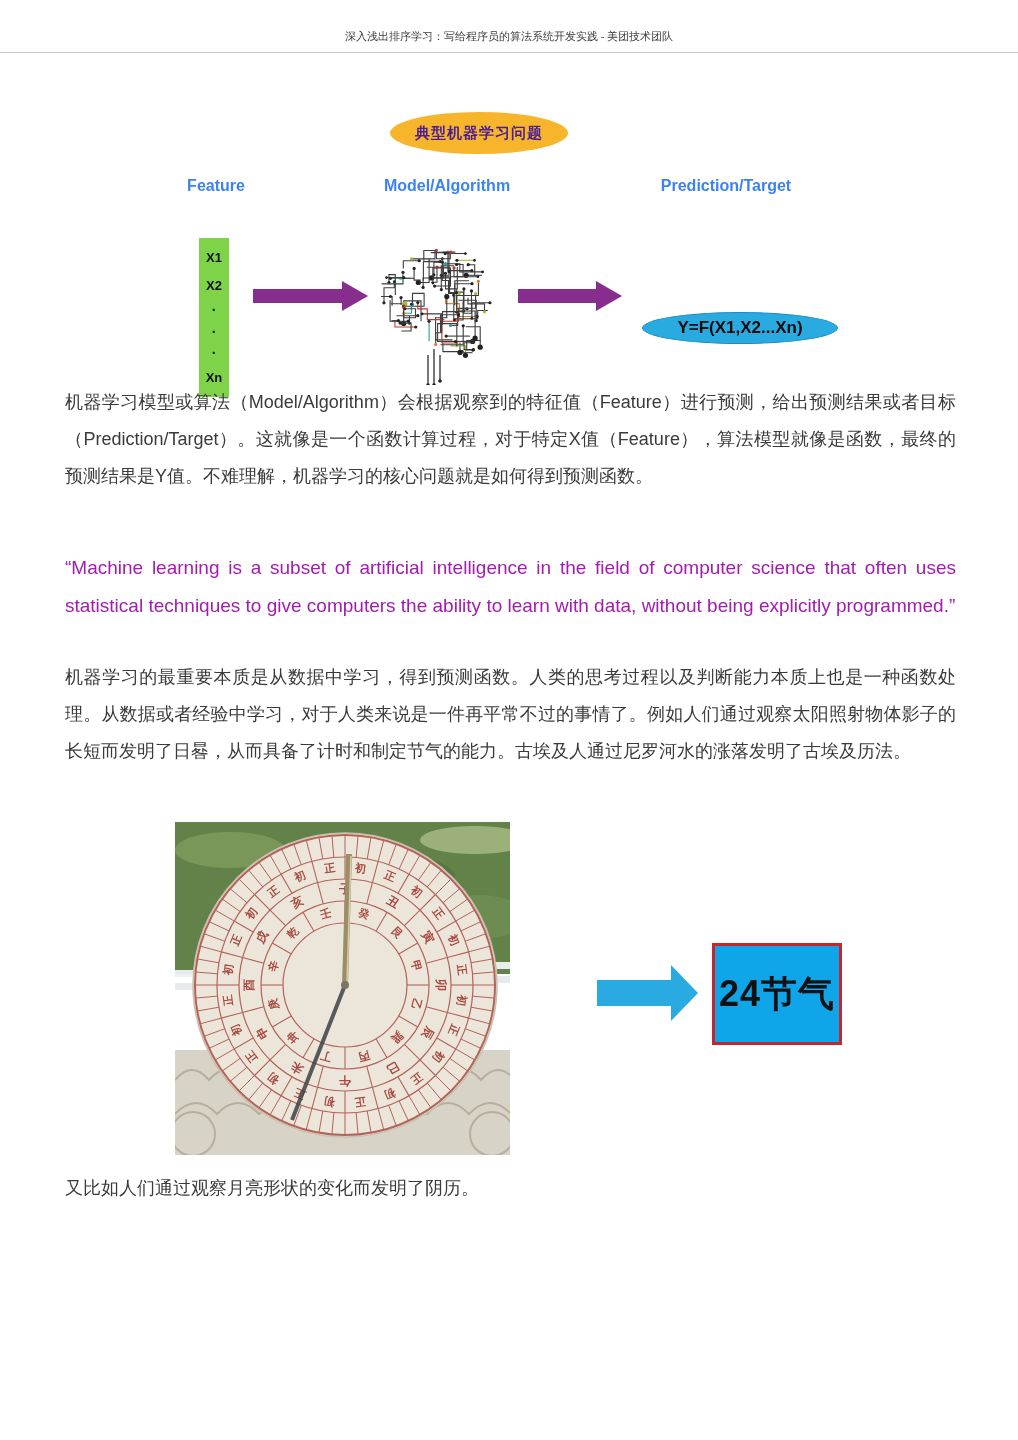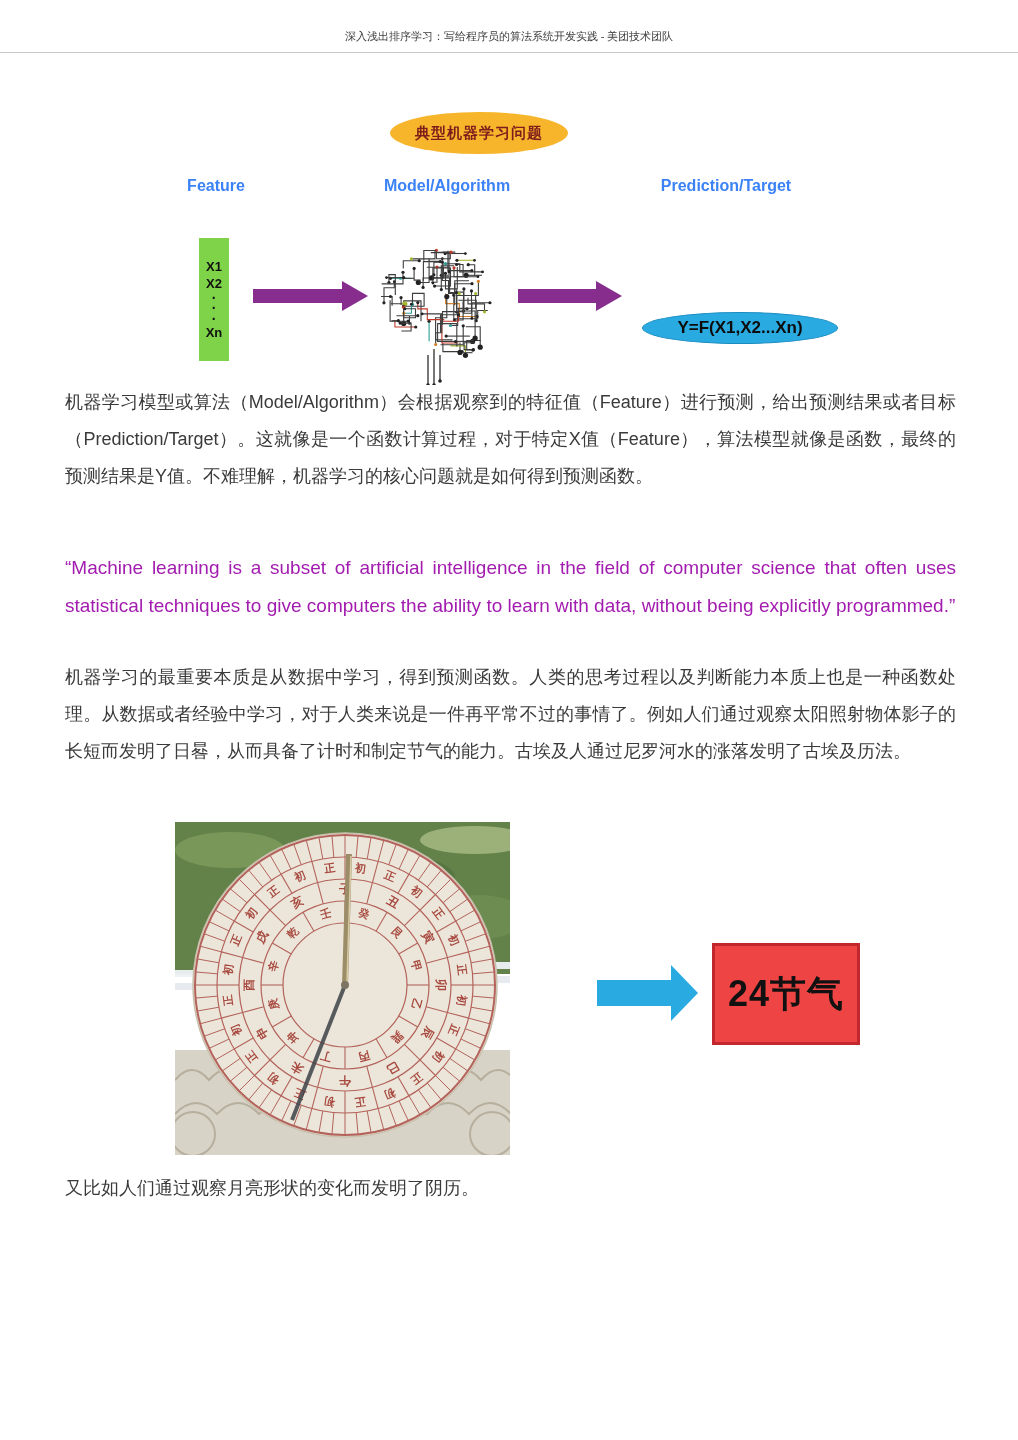--- a/index.html
+++ b/index.html
@@ -5,26 +5,26 @@
   html,body{margin:0;padding:0;background:#fff;}
   #page{position:relative;width:1018px;height:1440px;background:#ffffff;overflow:hidden;
         font-family:"Liberation Sans","DejaVu Sans",sans-serif;color:#383838;}
   
   #hdr{position:absolute;left:0;top:0;width:1018px;height:52px;border-bottom:1px solid #c9c9c9;
        display:flex;align-items:flex-end;justify-content:center;}
   #hdr .t{font-family:"Liberation Serif","DejaVu Serif",serif;font-size:11px;color:#3c3c3c;padding-bottom:8px;}
   
   .oval-title{position:absolute;left:390px;top:112px;width:178px;height:42px;border-radius:50%;
        background:#F7B52C;display:flex;align-items:center;justify-content:center;
-       color:#7f1d1d;font-weight:bold;font-size:15px;letter-spacing:1px;}
+       color:#4c1d95;font-weight:bold;font-size:15px;letter-spacing:1px;}
   .col-label{position:absolute;top:177px;transform:translateX(-50%);font-weight:bold;font-size:16px;color:#3b82f6;}
   #lbl-feature{left:216px;} #lbl-model{left:447px;} #lbl-pred{left:726px;}
-  .xbox{position:absolute;left:199px;top:238px;width:30px;height:123px;background:#7ED348;
+  .xbox{position:absolute;left:199px;top:238px;width:30px;height:159px;background:#7ED348;
        display:flex;flex-direction:column;align-items:center;justify-content:space-between;
-       padding:21px 0;box-sizing:border-box;font-weight:bold;font-size:13px;color:#111;}
+       padding:12px 0;box-sizing:border-box;font-weight:bold;font-size:13px;color:#111;}
   .xbox .dot{font-size:14px;line-height:8px;}
   .p-arrow{position:absolute;display:flex;align-items:center;height:30px;}
   .p-arrow .shaft{height:14px;background:#862D8E;}
   .p-arrow .head{width:0;height:0;border-top:15px solid transparent;border-bottom:15px solid transparent;border-left:26px solid #862D8E;}
   #arrow1{left:253px;top:281px;} #arrow1 .shaft{width:89px;}
   #arrow2{left:518px;top:281px;} #arrow2 .shaft{width:78px;}
   #brain{position:absolute;left:368px;top:237px;}
   .oval-out{position:absolute;left:642px;top:279px;width:196px;height:32px;border-radius:50%;
        background:#29ABE2;border:1px solid #1b8cc0;box-sizing:border-box;
        display:flex;align-items:center;justify-content:center;font-weight:bold;font-size:17px;color:#0c0c0c;margin-top:33px;}
@@ -34,21 +34,21 @@
   #wiki-h{position:absolute;left:65px;top:512px;font-size:18px;font-weight:bold;color:#111;}
   #quote{top:549px;font-size:19px;line-height:38px;color:#a21caf;}
   #p2{top:659px;}
   #p3{top:1170px;text-align:left;}
   
   #sundial{position:absolute;left:175px;top:822px;width:335px;height:333px;}
   
   .c-arrow{position:absolute;left:597px;top:965px;display:flex;align-items:center;height:56px;}
   .c-arrow .shaft{width:74px;height:26px;background:#29ABE2;}
   .c-arrow .head{width:0;height:0;border-top:28px solid transparent;border-bottom:28px solid transparent;border-left:27px solid #29ABE2;}
-  .term-box{position:absolute;left:712px;top:943px;width:148px;height:102px;background:#ef4444;
+  .term-box{position:absolute;left:712px;top:943px;width:130px;height:102px;background:#0ea5e9;
        border:3px solid #C1272D;box-sizing:border-box;display:flex;align-items:center;justify-content:center;
        font-weight:bold;font-size:36px;color:#111;letter-spacing:1px;}
 </style>
 </head>
 <body>
 
 <div id="page">
 
   <div id="hdr">
     <div class="t">深入浅出排序学习：写给程序员的算法系统开发实践 - 美团技术团队</div>

